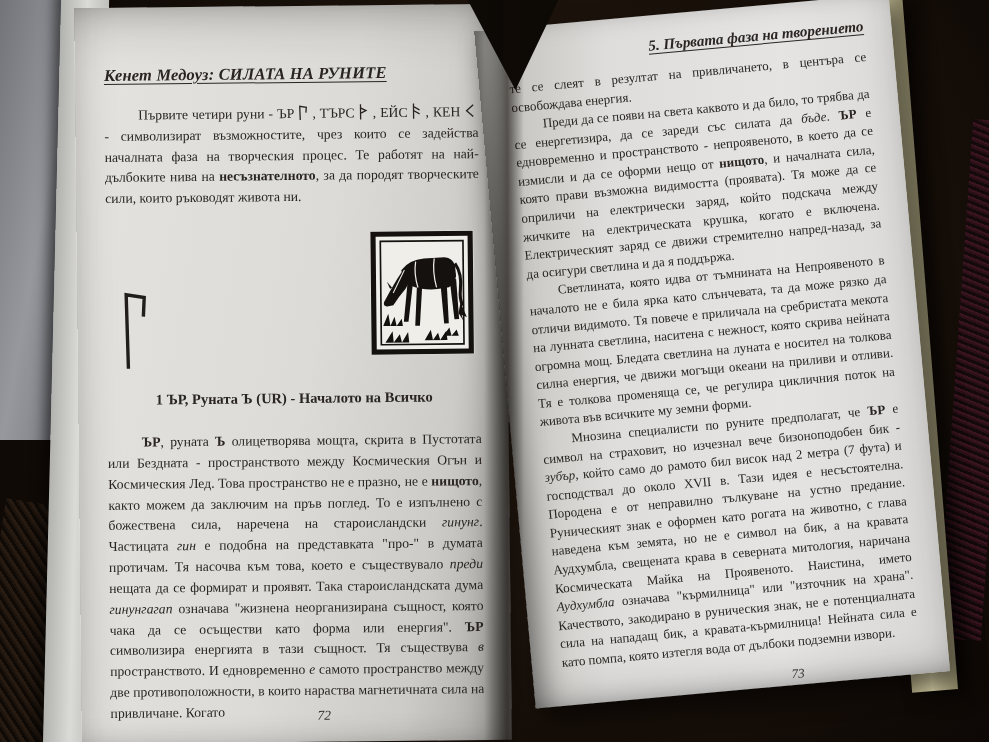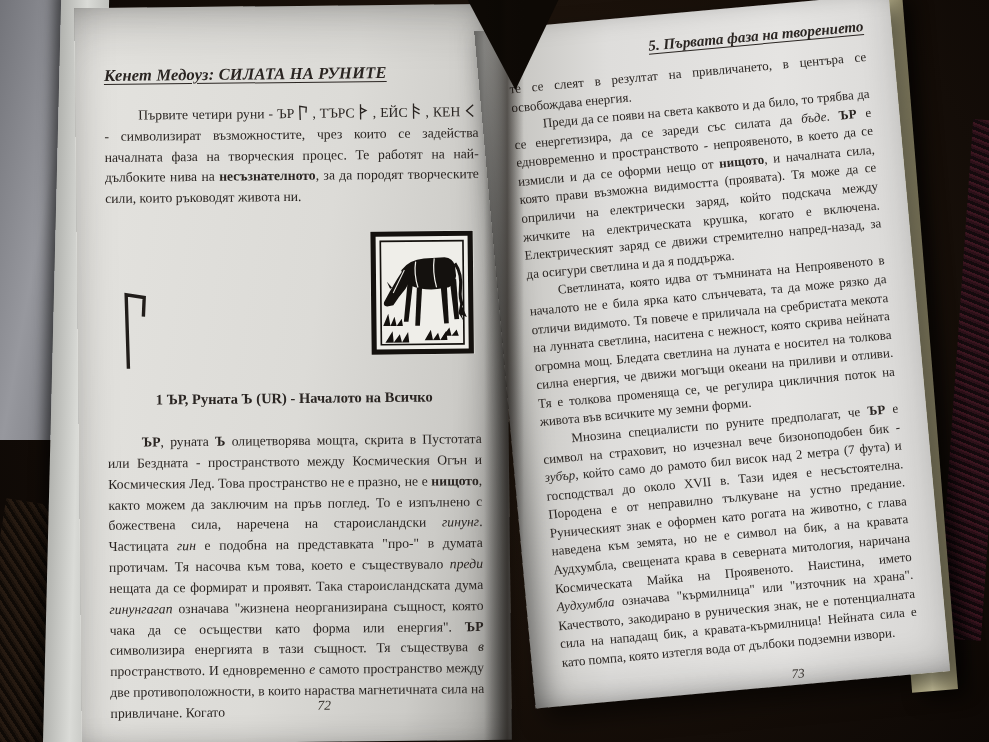--- a/index.html
+++ b/index.html
@@ -73,21 +73,21 @@
   .para {
     font-size:13.7px; line-height:1.52; text-align:justify; margin:0; color:#2a2522;
   }
   .indent { text-indent:34px; }
   .pl-intro { margin-top:20px; }
   .figure-row { display:flex; justify-content:space-between; align-items:flex-start; margin:24px 6px 0 16px; height:132px; }
   .big-rune { margin-top:56px; }
   .cow-box { width:104px; height:124px; }
   .pl-caption { text-align:center; font-weight:bold; font-size:14.5px; margin-top:26px; }
   .pl-body { margin-top:24px; }
-  .pagenum-left { position:absolute; left:236px; bottom:28px; font-size:13.5px; font-style:italic; color:#35302c; }
+  .pagenum-left { position:absolute; left:236px; bottom:18px; font-size:13.5px; font-style:italic; color:#35302c; }
   
   .pr-content { position:relative; padding:22px 28px 0 30px; color:#2a2522; height:100%; box-sizing:border-box; }
   .pr-header {
     text-align:right; font-weight:bold; font-style:italic; font-size:15px;
     text-decoration:underline; text-underline-offset:3px; margin-bottom:13px;
   }
   .pr-para { font-size:13px; line-height:1.43; text-align:justify; margin:0; }
   .pr-para + .pr-para { margin-top:0; }
   .pr-indent { text-indent:30px; }
   .pagenum-right { margin-top:14px; padding-left:228px; font-size:13px; font-style:italic; color:#35302c; }

